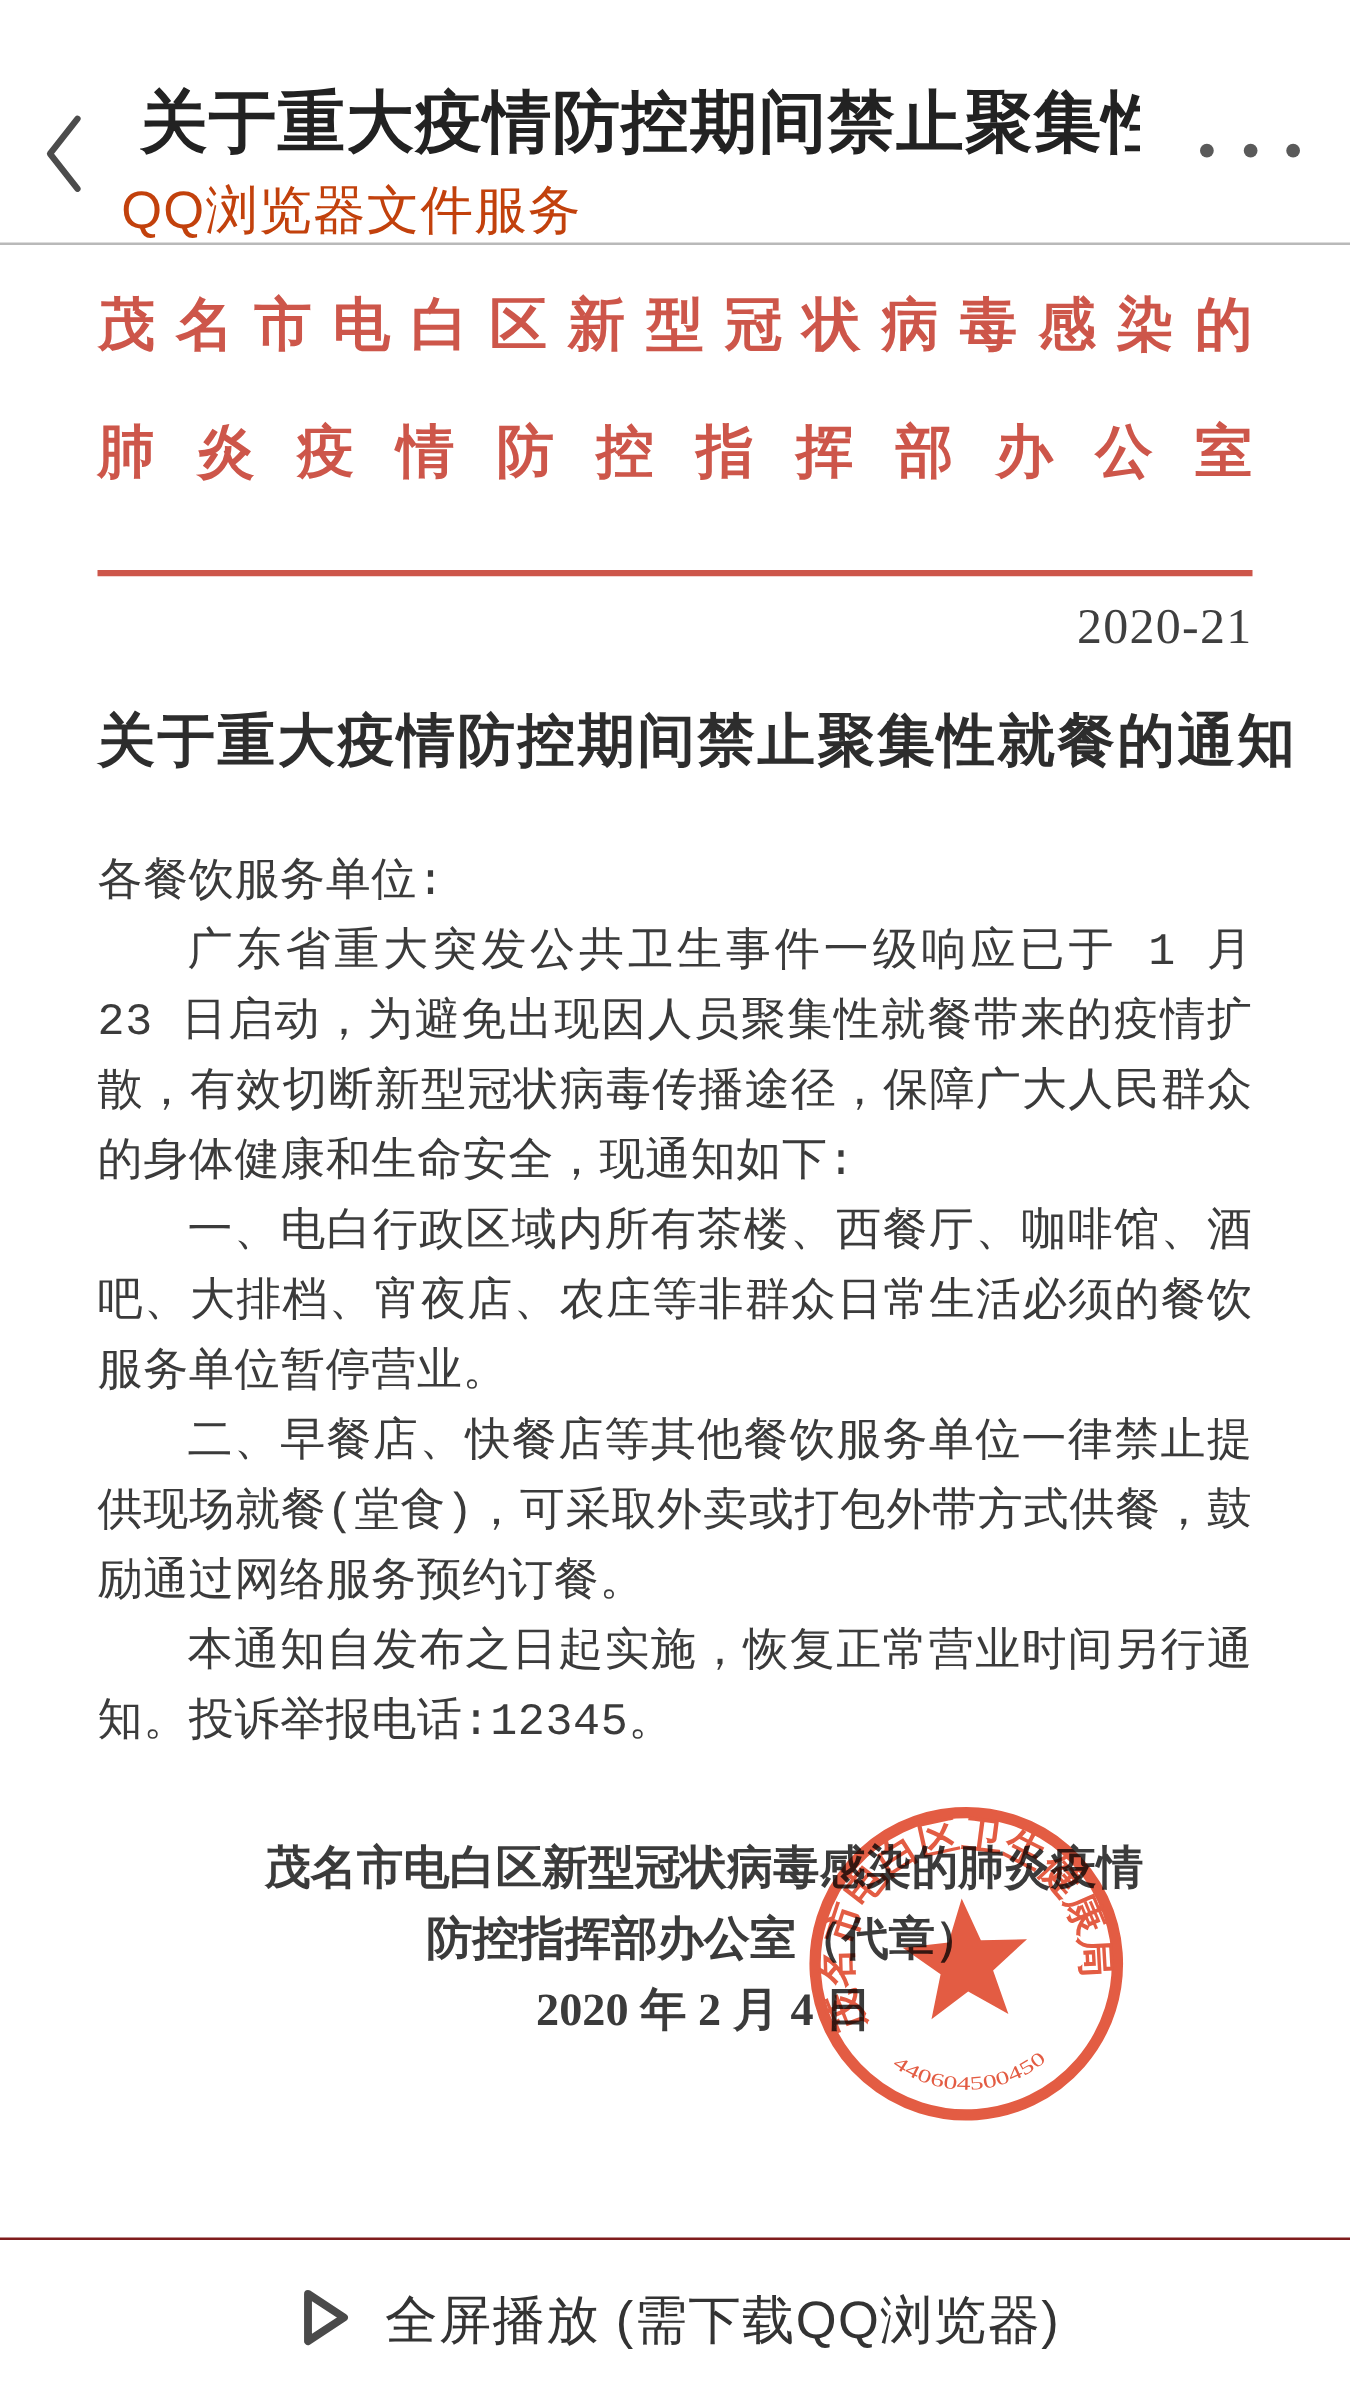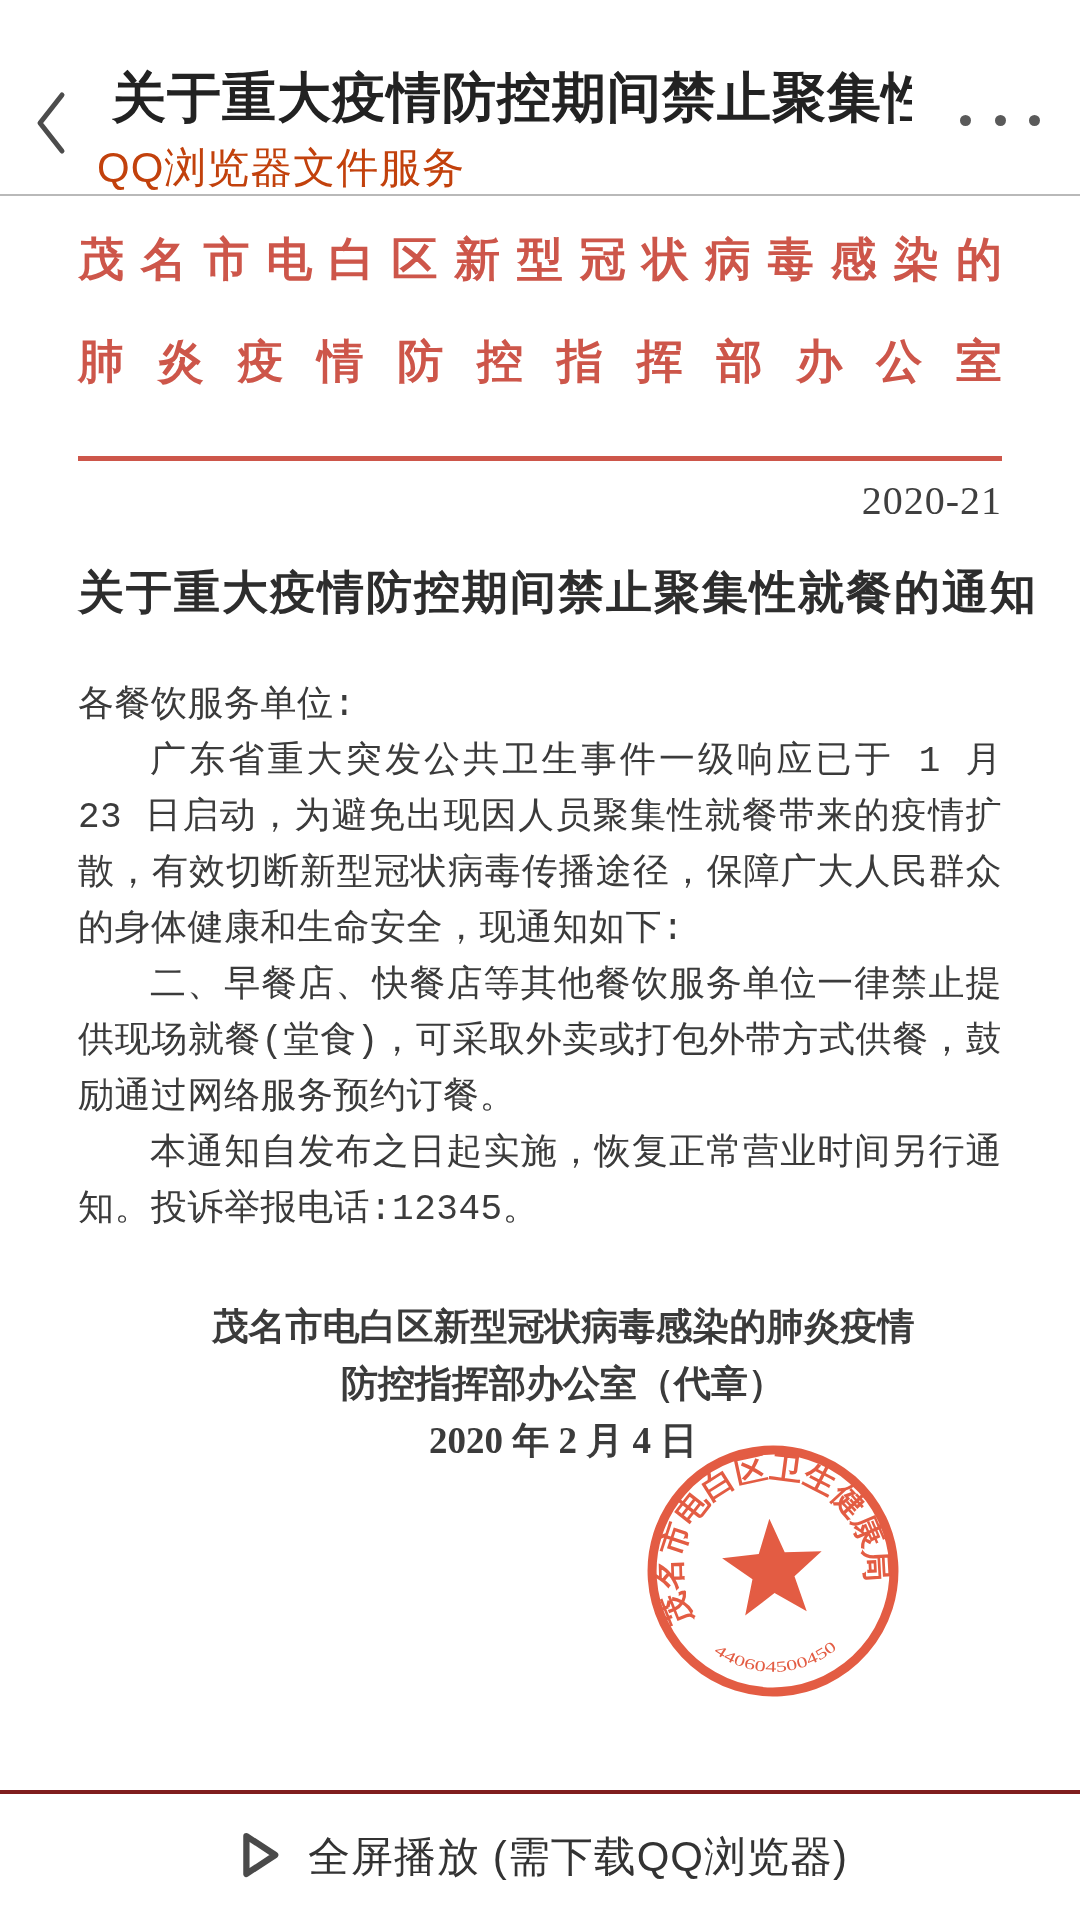--- a/index.html
+++ b/index.html
@@ -116,21 +116,21 @@
   }
   .seal .ring { stroke: #e04a2e; }
   .seal .star { fill: #e04a2e; }
   .seal text { fill: #e04a2e; font-family: "Liberation Serif", "DejaVu Serif", serif; }
 
   
   .footer-bar {
     position: absolute; left: 0; bottom: 0;
     width: 100%; height: 130px;
     background: #ffffff;
-    border-top: 4px solid #7f1d1d;
+    border-top: 2px solid #7f1d1d;
     display: flex; align-items: center; justify-content: center;
     gap: 22px;
     cursor: pointer;
   }
   .footer-label {
     font-size: 42px; color: #333333;
     letter-spacing: 1px;
   }
 </style>
 </head>
@@ -164,20 +164,21 @@
 
     <div class="doc-number">2020-21</div>
 
     <div class="doc-title">关于重大疫情防控期间禁止聚集性就餐的通知</div>
 
     <div class="doc-body">
       <p class="salutation">各餐饮服务单位:</p>
       <div>
 
       <p class="para">广东省重大突发公共卫生事件一级响应已于 1 月 23 日启动，为避免出现因人员聚集性就餐带来的疫情扩散，有效切断新型冠状病毒传播途径，保障广大人民群众的身体健康和生命安全，现通知如下:</p>
+          <p class="para">一、电白行政区域内所有茶楼、西餐厅、咖啡馆、酒吧、大排档、宵夜店、农庄等非群众日常生活必须的餐饮服务单位暂停营业。</p>
           <p class="para">二、早餐店、快餐店等其他餐饮服务单位一律禁止提供现场就餐(堂食)，可采取外卖或打包外带方式供餐，鼓励通过网络服务预约订餐。</p>
           <p class="para">本通知自发布之日起实施，恢复正常营业时间另行通知。投诉举报电话:12345。</p>
         </div>
     </div>
 
     <div class="signature">
       <div>茂名市电白区新型冠状病毒感染的肺炎疫情</div>
       <div>防控指挥部办公室（代章）</div>
       <div>2020 年 2 月 4 日</div>
     </div>

